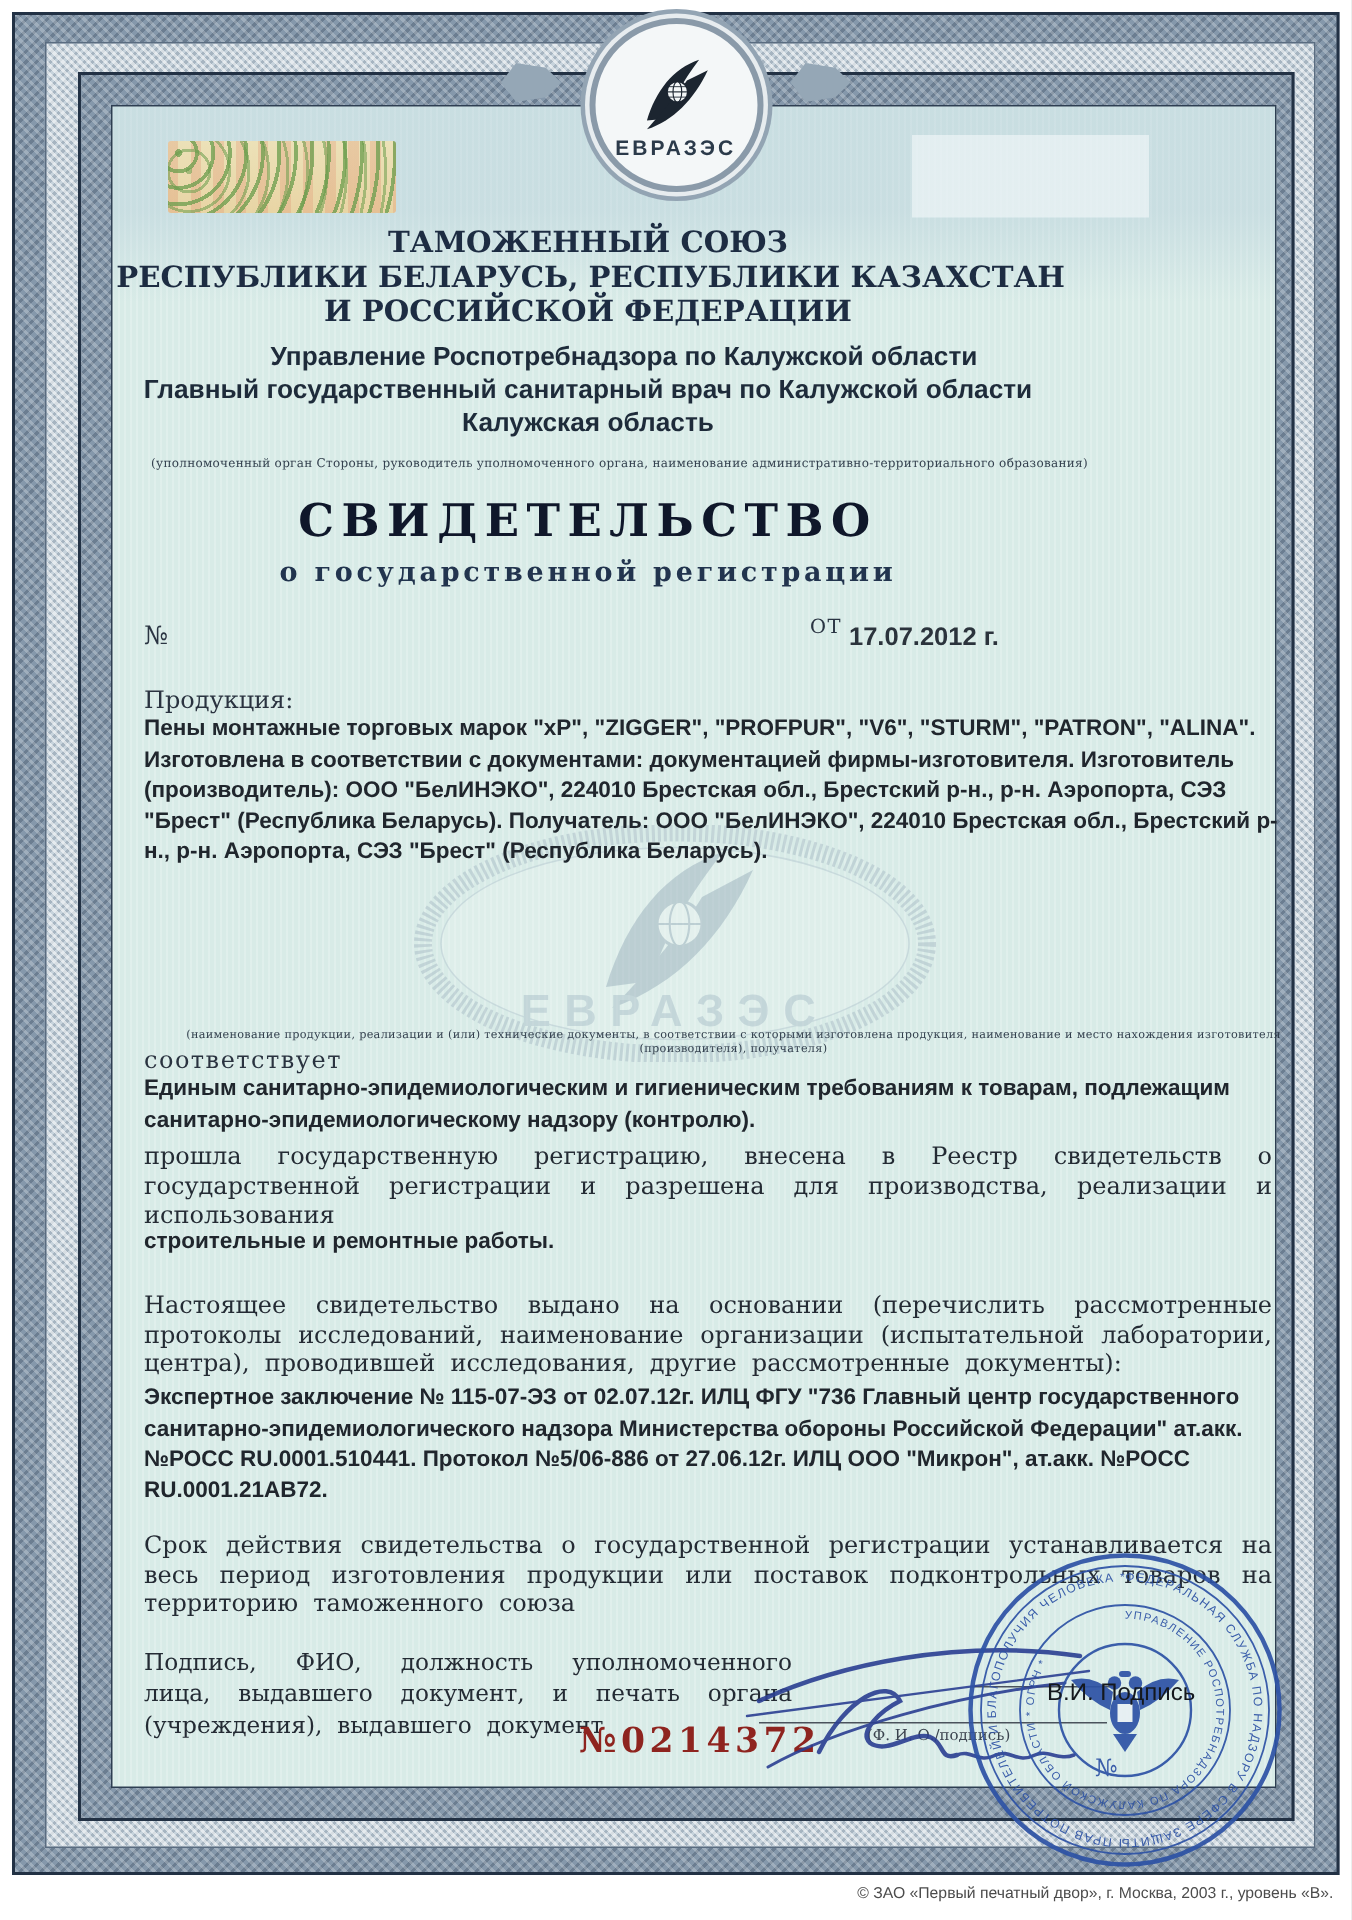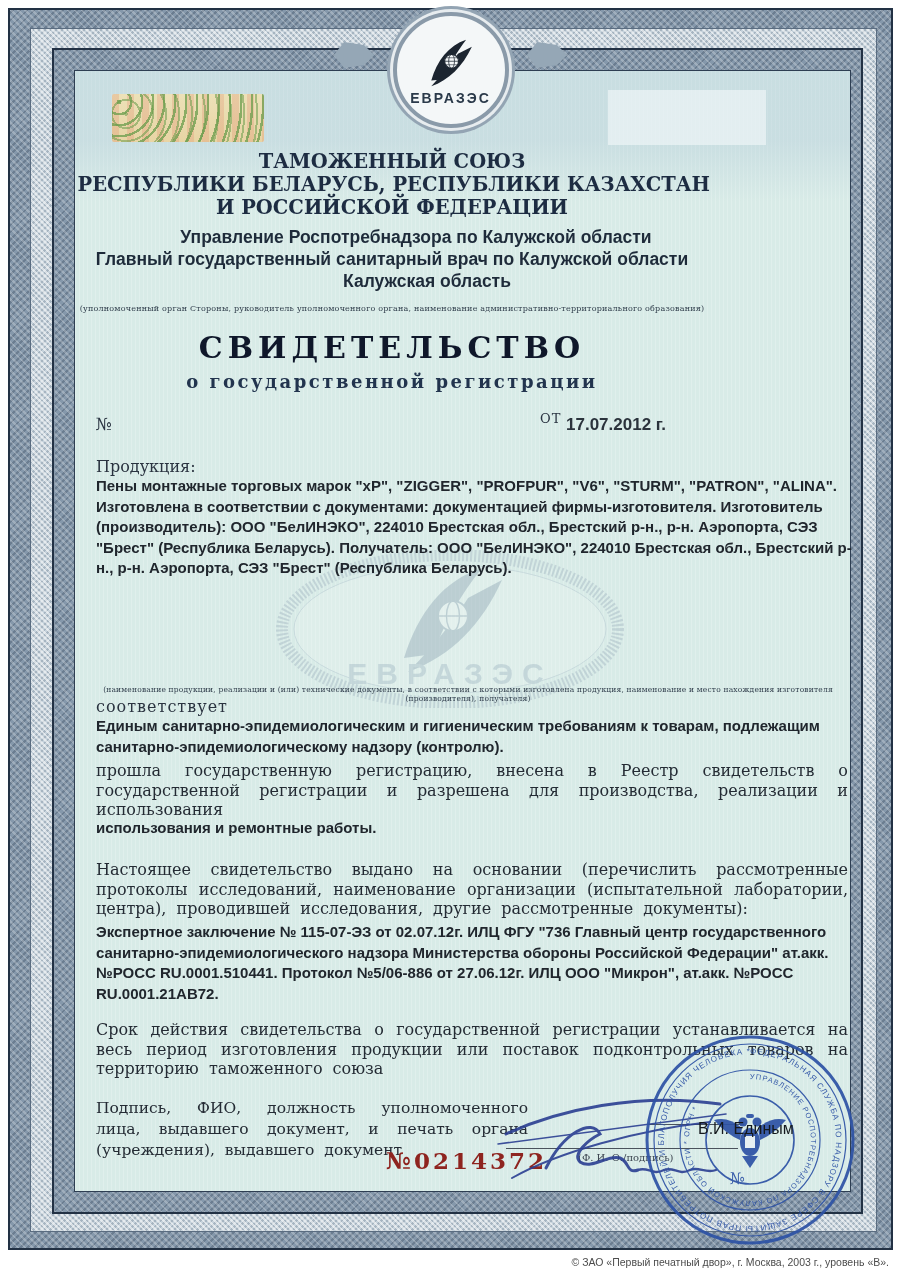--- a/index.html
+++ b/index.html
@@ -53,21 +53,21 @@
       repeating-linear-gradient(90deg, rgba(225,130,95,.28) 0 7px, rgba(0,0,0,0) 7px 15px),
       linear-gradient(180deg,#f0e2b4,#ecd49e);}
   .ghost-rect{position:absolute;left:608px;top:90px;width:158px;height:55px;
       background:rgba(247,252,253,.55);}
 
   
   .abs{position:absolute;}
   .center-col{position:absolute;left:74px;width:636px;text-align:center;}
   .hdr-serif{font-family:"DejaVu Serif",serif;font-weight:bold;color:#1d2c42;font-size:19.5px;}
   .hdr-sans{font-family:"Liberation Sans",sans-serif;color:#1e2b3a;font-size:17.5px;font-weight:bold;}
-  .fineprint{font-family:"DejaVu Serif",serif;font-size:8px;color:#33404e;letter-spacing:.2px;}
+  .fineprint{font-family:"DejaVu Serif",serif;font-size:8px;color:#33404e;letter-spacing:.2px;margin-left:21px;}
   .title-main{font-family:"DejaVu Serif",serif;font-weight:bold;font-size:30px;letter-spacing:5px;color:#0f172a;}
   .title-sub{font-family:"DejaVu Serif",serif;font-weight:bold;font-size:18px;letter-spacing:2.5px;color:#22344e;}
 
   .no-sign{font-size:17px;color:#2a3442;}
   .num-sans{font-family:"Liberation Sans",sans-serif;font-weight:bold;font-size:17px;color:#2b333c;}
   .ot-label{font-size:13px;color:#2a3442;text-transform:uppercase;letter-spacing:1px;}
 
   .p-sans{font-family:"Liberation Sans",sans-serif;font-weight:bold;font-size:15px;
           line-height:20.5px;color:#20262d;}
   .p-serif{font-family:"DejaVu Serif",serif;font-size:16px;line-height:19.5px;color:#242b34;
@@ -132,39 +132,39 @@
   </div>
 
   <div class="holo"></div>
   <div class="ghost-rect"></div>
 
   <div class="center-col hdr-serif" style="top:150px;">ТАМОЖЕННЫЙ СОЮЗ</div>
   <div class="center-col hdr-serif" style="top:173px;text-align:right;">РЕСПУБЛИКИ БЕЛАРУСЬ, РЕСПУБЛИКИ КАЗАХСТАН</div>
   <div class="center-col hdr-serif" style="top:196px;">И РОССИЙСКОЙ ФЕДЕРАЦИИ</div>
   <div class="center-col hdr-sans" style="top:227px;padding-left:24px;">Управление Роспотребнадзора по Калужской области</div>
   <div class="center-col hdr-sans" style="top:249px;">Главный государственный санитарный врач по Калужской области</div>
-  <div class="center-col hdr-sans" style="top:271px;padding-left:35px;">Калужская область</div>
+  <div class="center-col hdr-sans" style="top:271px;">Калужская область</div>
   <div class="center-col fineprint" style="top:304px;">(уполномоченный орган Стороны, руководитель уполномоченного органа, наименование административно-территориального образования)</div>
 
   <div class="center-col title-main" style="top:330px;">СВИДЕТЕЛЬСТВО</div>
   <div class="center-col title-sub" style="top:371px;">о государственной регистрации</div>
 
   <div class="abs no-sign" style="left:96px;top:414px;">№</div>
   <div class="abs ot-label" style="left:540px;top:411px;">от</div>
   <div class="abs num-sans" style="left:566px;top:415px;">17.07.2012 г.</div>
 
   <div class="abs label-serif" style="left:96px;top:457px;">Продукция:</div>
   <div class="abs p-sans" style="left:96px;top:476px;width:756px;">Пены монтажные торговых марок "хР", "ZIGGER", "PROFPUR", "V6", "STURM", "PATRON", "ALINA". Изготовлена в соответствии с документами: документацией фирмы-изготовителя. Изготовитель (производитель): ООО "БелИНЭКО", 224010 Брестская обл., Брестский р-н., р-н. Аэропорта, СЭЗ "Брест" (Республика Беларусь).  Получатель: ООО "БелИНЭКО", 224010 Брестская обл., Брестский р-н., р-н. Аэропорта, СЭЗ "Брест" (Республика Беларусь).</div>
 
   <div class="abs fineprint" style="left:92px;top:685px;width:752px;font-size:7.5px;text-align:center;">(наименование продукции, реализации и (или) технические документы, в соответствии с которыми изготовлена продукция, наименование и место нахождения изготовителя (производителя), получателя)</div>
   <div class="abs label-serif" style="left:96px;top:697px;letter-spacing:1px;">соответствует</div>
   <div class="abs p-sans" style="left:96px;top:716px;width:752px;">Единым санитарно-эпидемиологическим и гигиеническим требованиям к товарам, подлежащим санитарно-эпидемиологическому надзору (контролю).</div>
 
   <div class="abs p-serif" style="left:96px;top:761px;width:752px;">прошла государственную регистрацию, внесена в Реестр свидетельств о государственной регистрации и разрешена для производства, реализации и использования</div>
-  <div class="abs p-sans" style="left:96px;top:818px;width:752px;">использования и ремонтные работы.</div>
+  <div class="abs p-sans" style="left:96px;top:818px;width:752px;">строительные и ремонтные работы.</div>
 
   <div class="abs p-serif" style="left:96px;top:860px;width:752px;">Настоящее свидетельство выдано на основании (перечислить рассмотренные протоколы исследований, наименование организации (испытательной лаборатории, центра), проводившей исследования, другие рассмотренные документы):</div>
   <div class="abs p-sans" style="left:96px;top:922px;width:752px;">Экспертное заключение № 115-07-ЭЗ от 02.07.12г. ИЛЦ ФГУ "736 Главный центр государственного санитарно-эпидемиологического надзора Министерства обороны Российской Федерации" ат.акк. №РОСС RU.0001.510441. Протокол №5/06-886 от 27.06.12г. ИЛЦ ООО "Микрон", ат.акк. №РОСС RU.0001.21АВ72.</div>
 
   <div class="abs p-serif" style="left:96px;top:1020px;width:752px;">Срок действия свидетельства о государственной регистрации устанавливается на весь период изготовления продукции или поставок подконтрольных товаров на территорию таможенного союза</div>
 
   <div class="abs p-serif" style="left:96px;top:1098px;width:432px;font-size:15.5px;line-height:21px;">Подпись, ФИО, должность уполномоченного лица, выдавшего документ, и печать органа (учреждения), выдавшего документ</div>
 
   <div class="sig-line" style="left:648px;top:1124px;width:96px;"></div>
   <div class="sig-line" style="left:506px;top:1148px;width:232px;"></div>
@@ -202,19 +202,19 @@
       <path d="M116,96 Q130,84 144,88 Q132,102 118,108 Z"></path>
       <circle cx="101" cy="90" r="4.5"></circle>
       <circle cx="115" cy="90" r="4.5"></circle>
       <rect x="104" y="82" width="8" height="4" rx="2"></rect>
       <ellipse cx="108" cy="110" rx="10" ry="14"></ellipse>
       <path d="M100,124 L108,136 L116,124 Z"></path>
       <rect x="103" y="104" width="10" height="12" fill="#e8f0f4"></rect>
     </g>
     <text x="88" y="152" font-family="DejaVu Serif, serif" font-size="16" fill="#2d52a5">№</text>
   </svg>
-  <div class="stamp-name">В.И. Единым</div>
+  <div class="stamp-name">В.И. Подпись</div>
 
   <div class="serial">№0214372</div>
 
   <div class="footer">© ЗАО «Первый печатный двор», г. Москва, 2003 г., уровень «В».</div>
 
 </div>
 
 </body></html>

